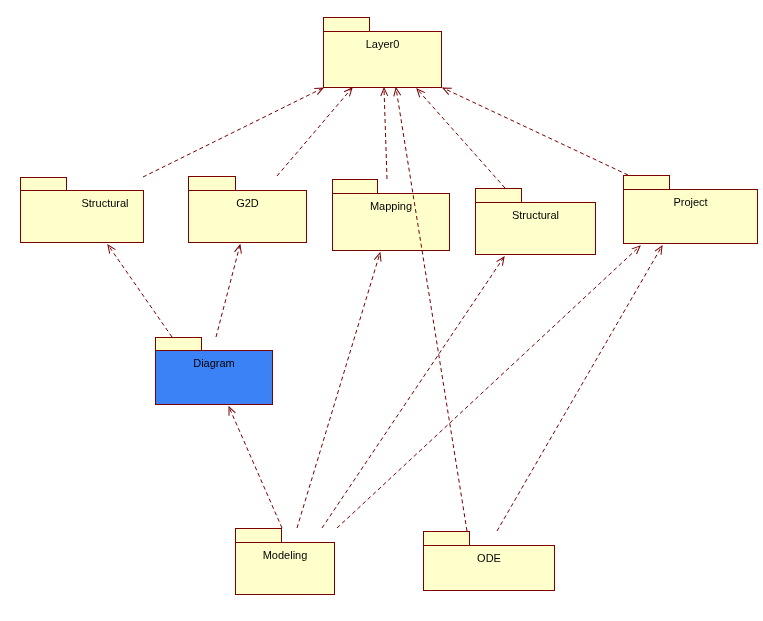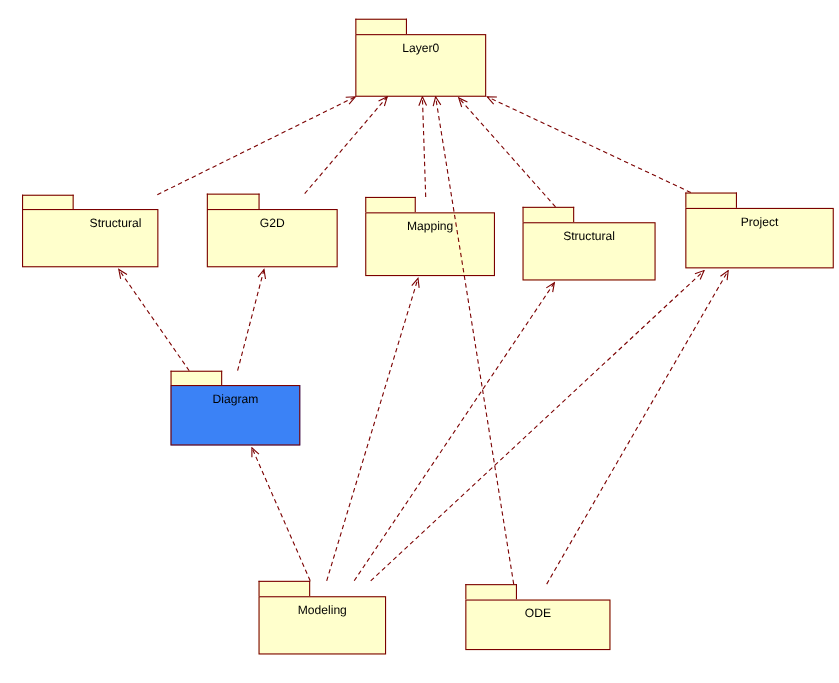--- a/index.html
+++ b/index.html
@@ -81,21 +81,21 @@
       </div>
     </div>
     <div class="package" style="left: 155px; top: 337px; width: 118px; height: 68px;">
       <div class="tab" style="width: 47px; height: 13px; background: rgb(255, 255, 204); border-color: rgb(123, 0, 0);"></div>
       <div class="body" style="top: 13px; width: 118px; height: 55px; background: #3b82f6; border-color: rgb(123, 0, 0);">
         <span class="label" style="color: rgb(0, 0, 0);">Diagram</span>
       </div>
     </div>
     <div class="package" style="left: 235px; top: 528px; width: 120px; height: 67px;">
       <div class="tab" style="width: 47px; height: 14px; background: rgb(255, 255, 204); border-color: rgb(123, 0, 0);"></div>
-      <div class="body" style="top: 14px; width: 116px; height: 53px; background: rgb(255, 255, 204); border-color: rgb(123, 0, 0);">
+      <div class="body" style="top: 14px; width: 100px; height: 53px; background: rgb(255, 255, 204); border-color: rgb(123, 0, 0);">
         <span class="label" style="color: rgb(0, 0, 0);">Modeling</span>
       </div>
     </div>
     <div class="package" style="left: 423px; top: 531px; width: 132px; height: 70px;">
       <div class="tab" style="width: 47px; height: 14px; background: rgb(255, 255, 204); border-color: rgb(123, 0, 0);"></div>
       <div class="body" style="top: 14px; width: 132px; height: 46px; background: rgb(255, 255, 204); border-color: rgb(123, 0, 0);">
         <span class="label" style="color: rgb(0, 0, 0);">ODE</span>
       </div>
     </div>
     <svg id="arrow-layer" width="763" height="621" viewBox="0 0 763 621" xmlns="http://www.w3.org/2000/svg">

